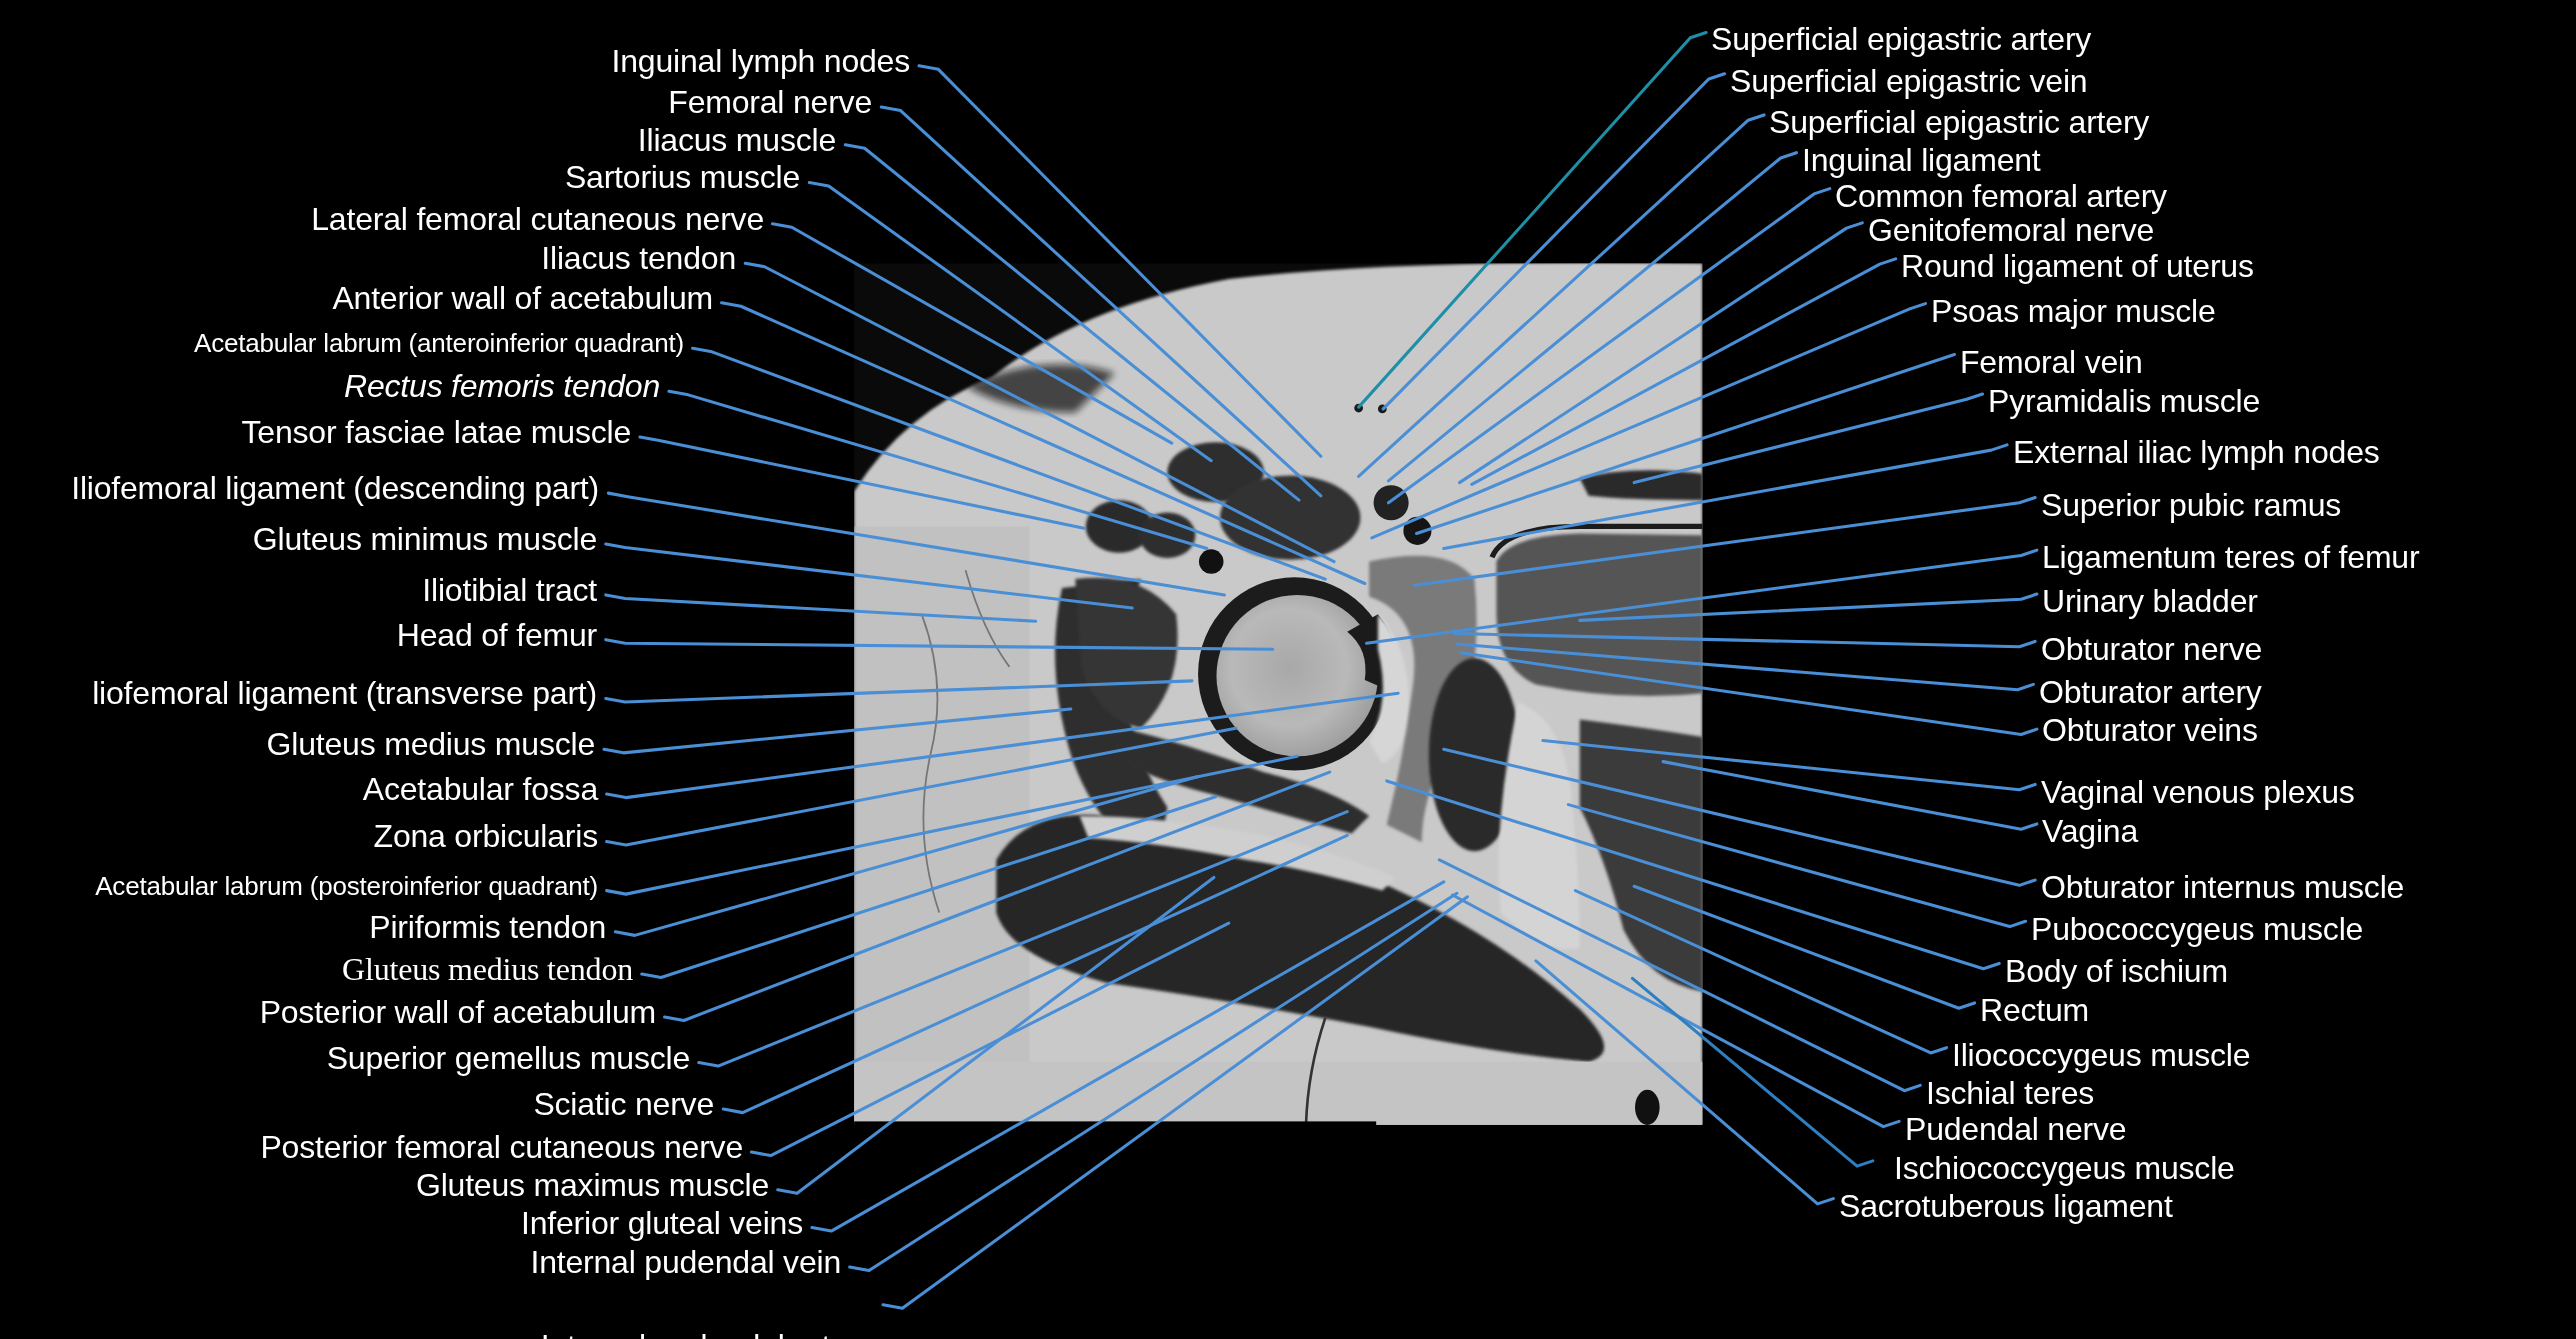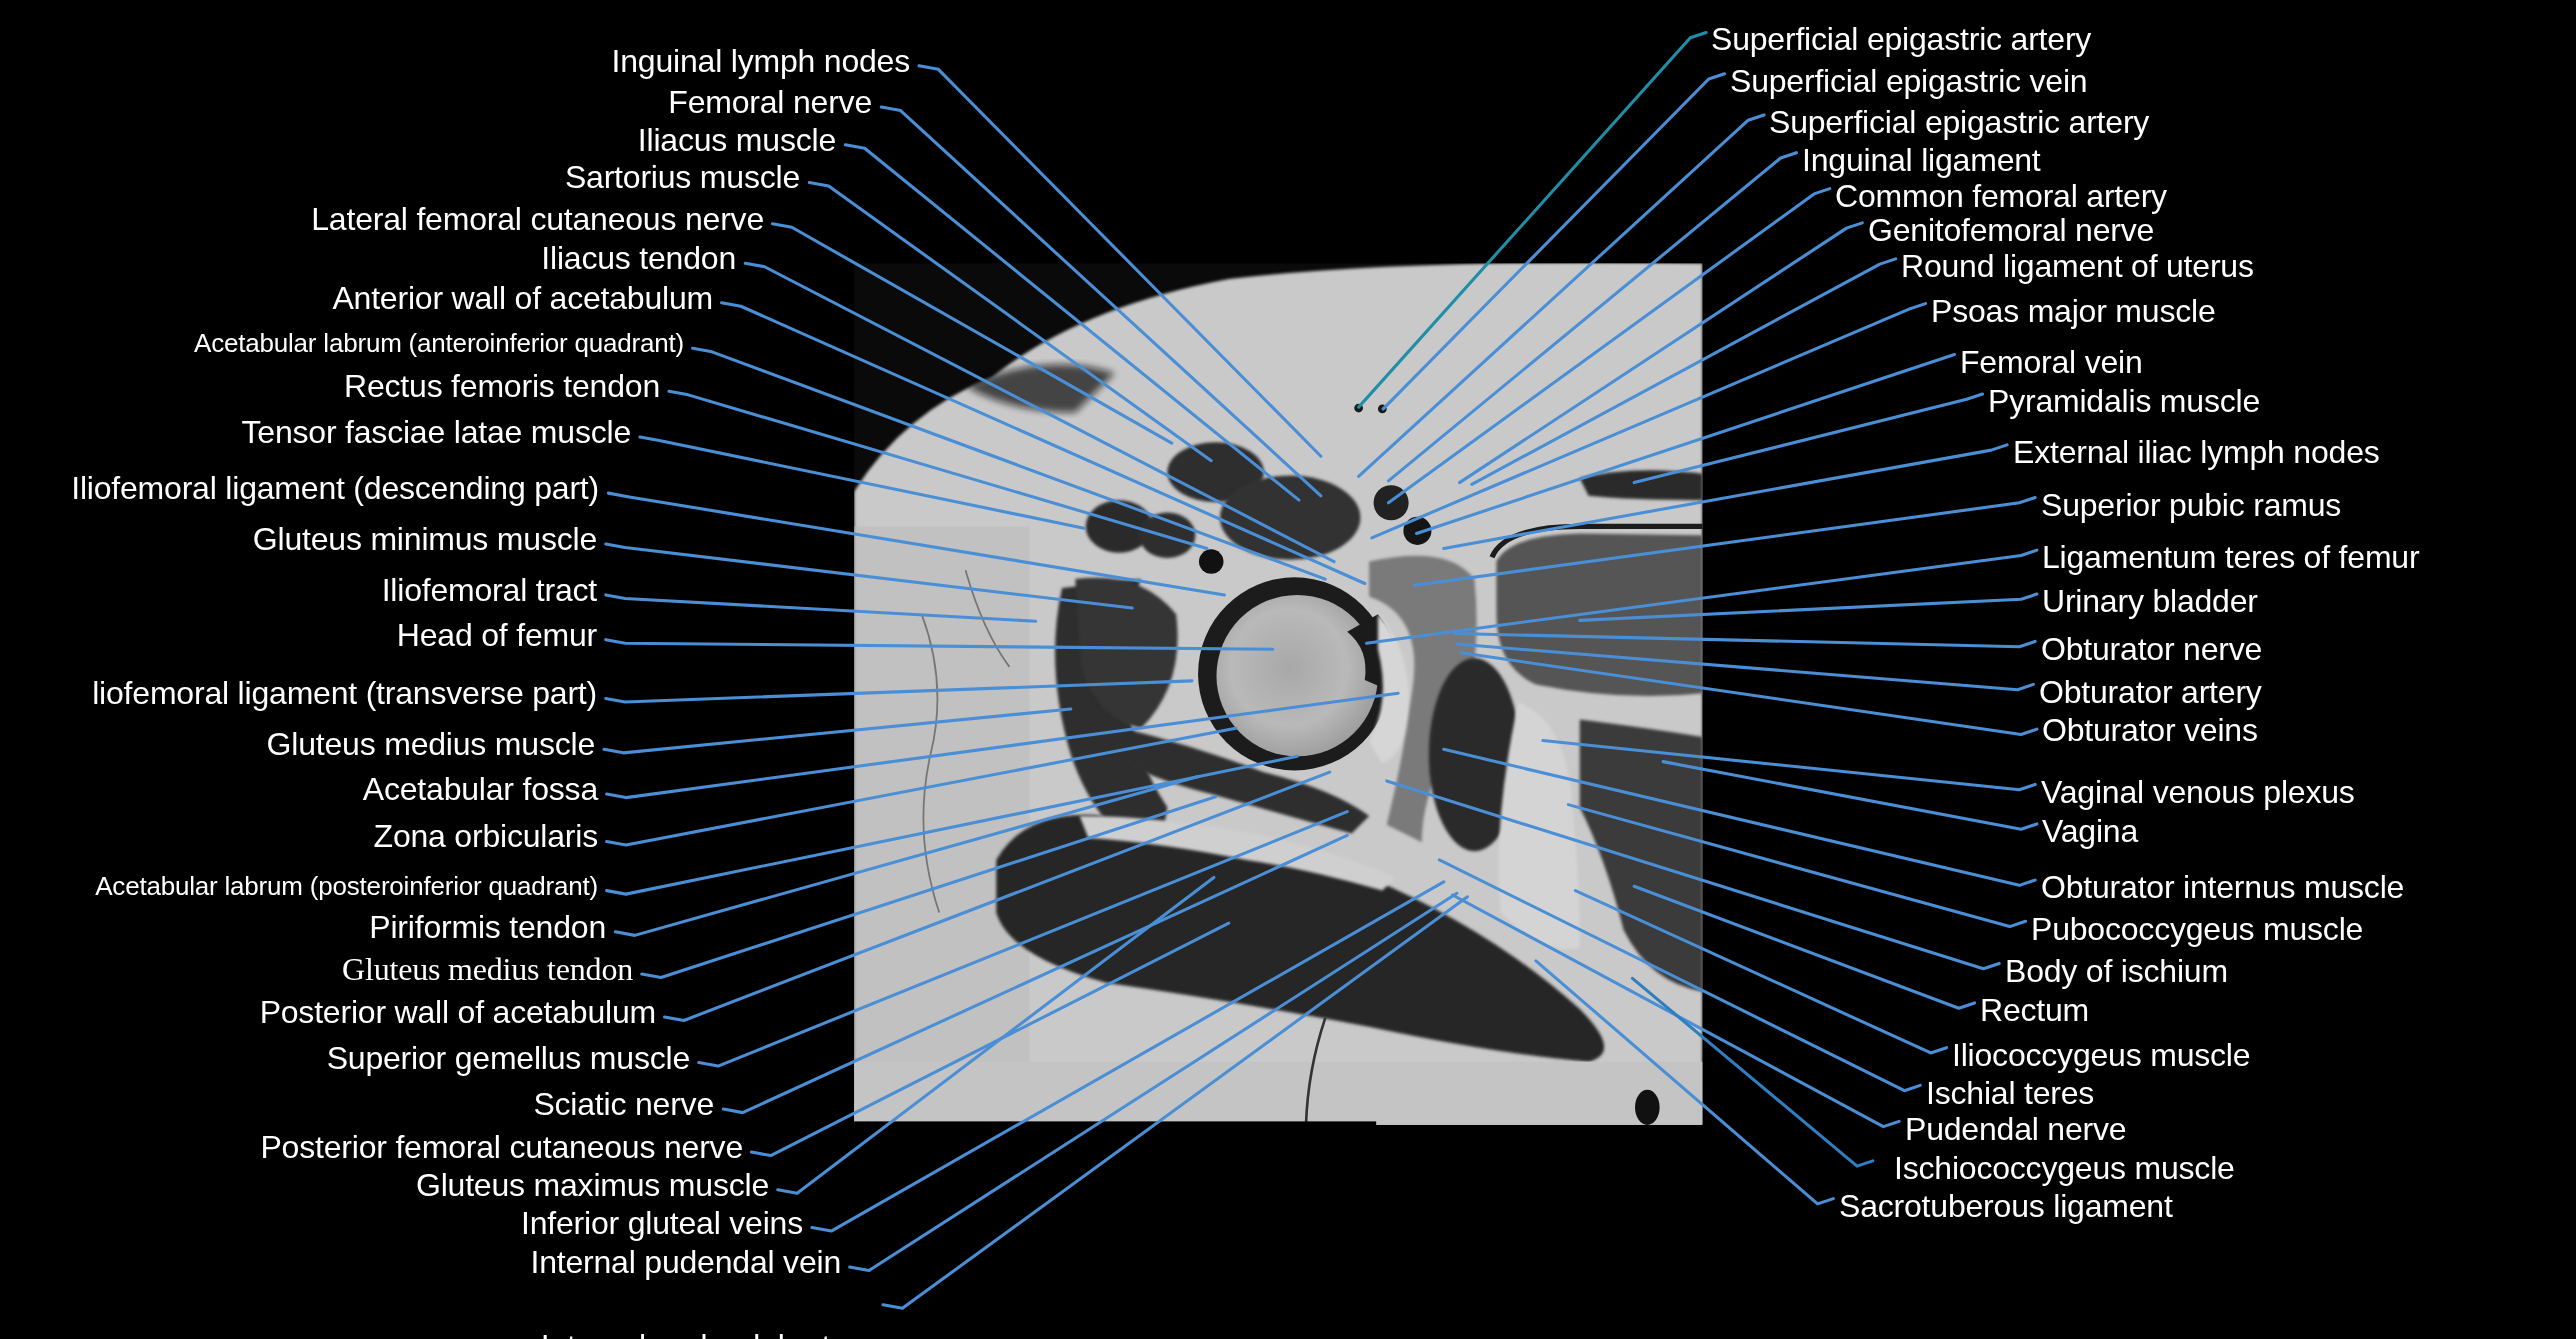--- a/index.html
+++ b/index.html
@@ -156,25 +156,25 @@
     </svg>
   <div id="labels">
       <div class="lbl left" style="right: 1666px; top: 61px;">Inguinal lymph nodes</div>
       <div class="lbl left" style="right: 1704px; top: 102px;">Femoral nerve</div>
       <div class="lbl left" style="right: 1740px; top: 140px;">Iliacus muscle</div>
       <div class="lbl left" style="right: 1776px; top: 177px;">Sartorius muscle</div>
       <div class="lbl left" style="right: 1812px; top: 219px;">Lateral femoral cutaneous nerve</div>
       <div class="lbl left" style="right: 1840px; top: 258px; text-align: center;">Iliacus tendon</div>
       <div class="lbl left" style="right: 1863px; top: 298px;">Anterior wall of acetabulum</div>
       <div class="lbl left small" style="right: 1892px; top: 343px;">Acetabular labrum (anteroinferior quadrant)</div>
-      <div class="lbl left" style="right: 1916px; top: 386px;">Rectus femoris tendon</div>
+      <div class="lbl left" style="right: 1916px; top: 386px; font-style: italic;">Rectus femoris tendon</div>
       <div class="lbl left" style="right: 1945px; top: 432px;">Tensor fasciae latae muscle</div>
       <div class="lbl left" style="right: 1977px; top: 488px;">Iliofemoral ligament (descending part)</div>
       <div class="lbl left" style="right: 1979px; top: 539px;">Gluteus minimus muscle</div>
-      <div class="lbl left" style="right: 1979px; top: 590px;">Iliofemoral tract</div>
+      <div class="lbl left" style="right: 1979px; top: 590px;">Iliotibial tract</div>
       <div class="lbl left" style="right: 1979px; top: 635px;">Head of femur</div>
       <div class="lbl left" style="right: 1979px; top: 693px;">liofemoral ligament (transverse part)</div>
       <div class="lbl left" style="right: 1981px; top: 744px;">Gluteus medius muscle</div>
       <div class="lbl left" style="right: 1978px; top: 789px;">Acetabular fossa</div>
       <div class="lbl left" style="right: 1978px; top: 836px;">Zona orbicularis</div>
       <div class="lbl left small" style="right: 1978px; top: 886px;">Acetabular labrum (posteroinferior quadrant)</div>
       <div class="lbl left" style="right: 1970px; top: 927px;">Piriformis tendon</div>
       <div class="lbl left" style="right: 1943px; top: 969px; font-family: Liberation Serif, serif;">Gluteus medius tendon</div>
       <div class="lbl left" style="right: 1920px; top: 1012px;">Posterior wall of acetabulum</div>
       <div class="lbl left" style="right: 1886px; top: 1058px;">Superior gemellus muscle</div>

